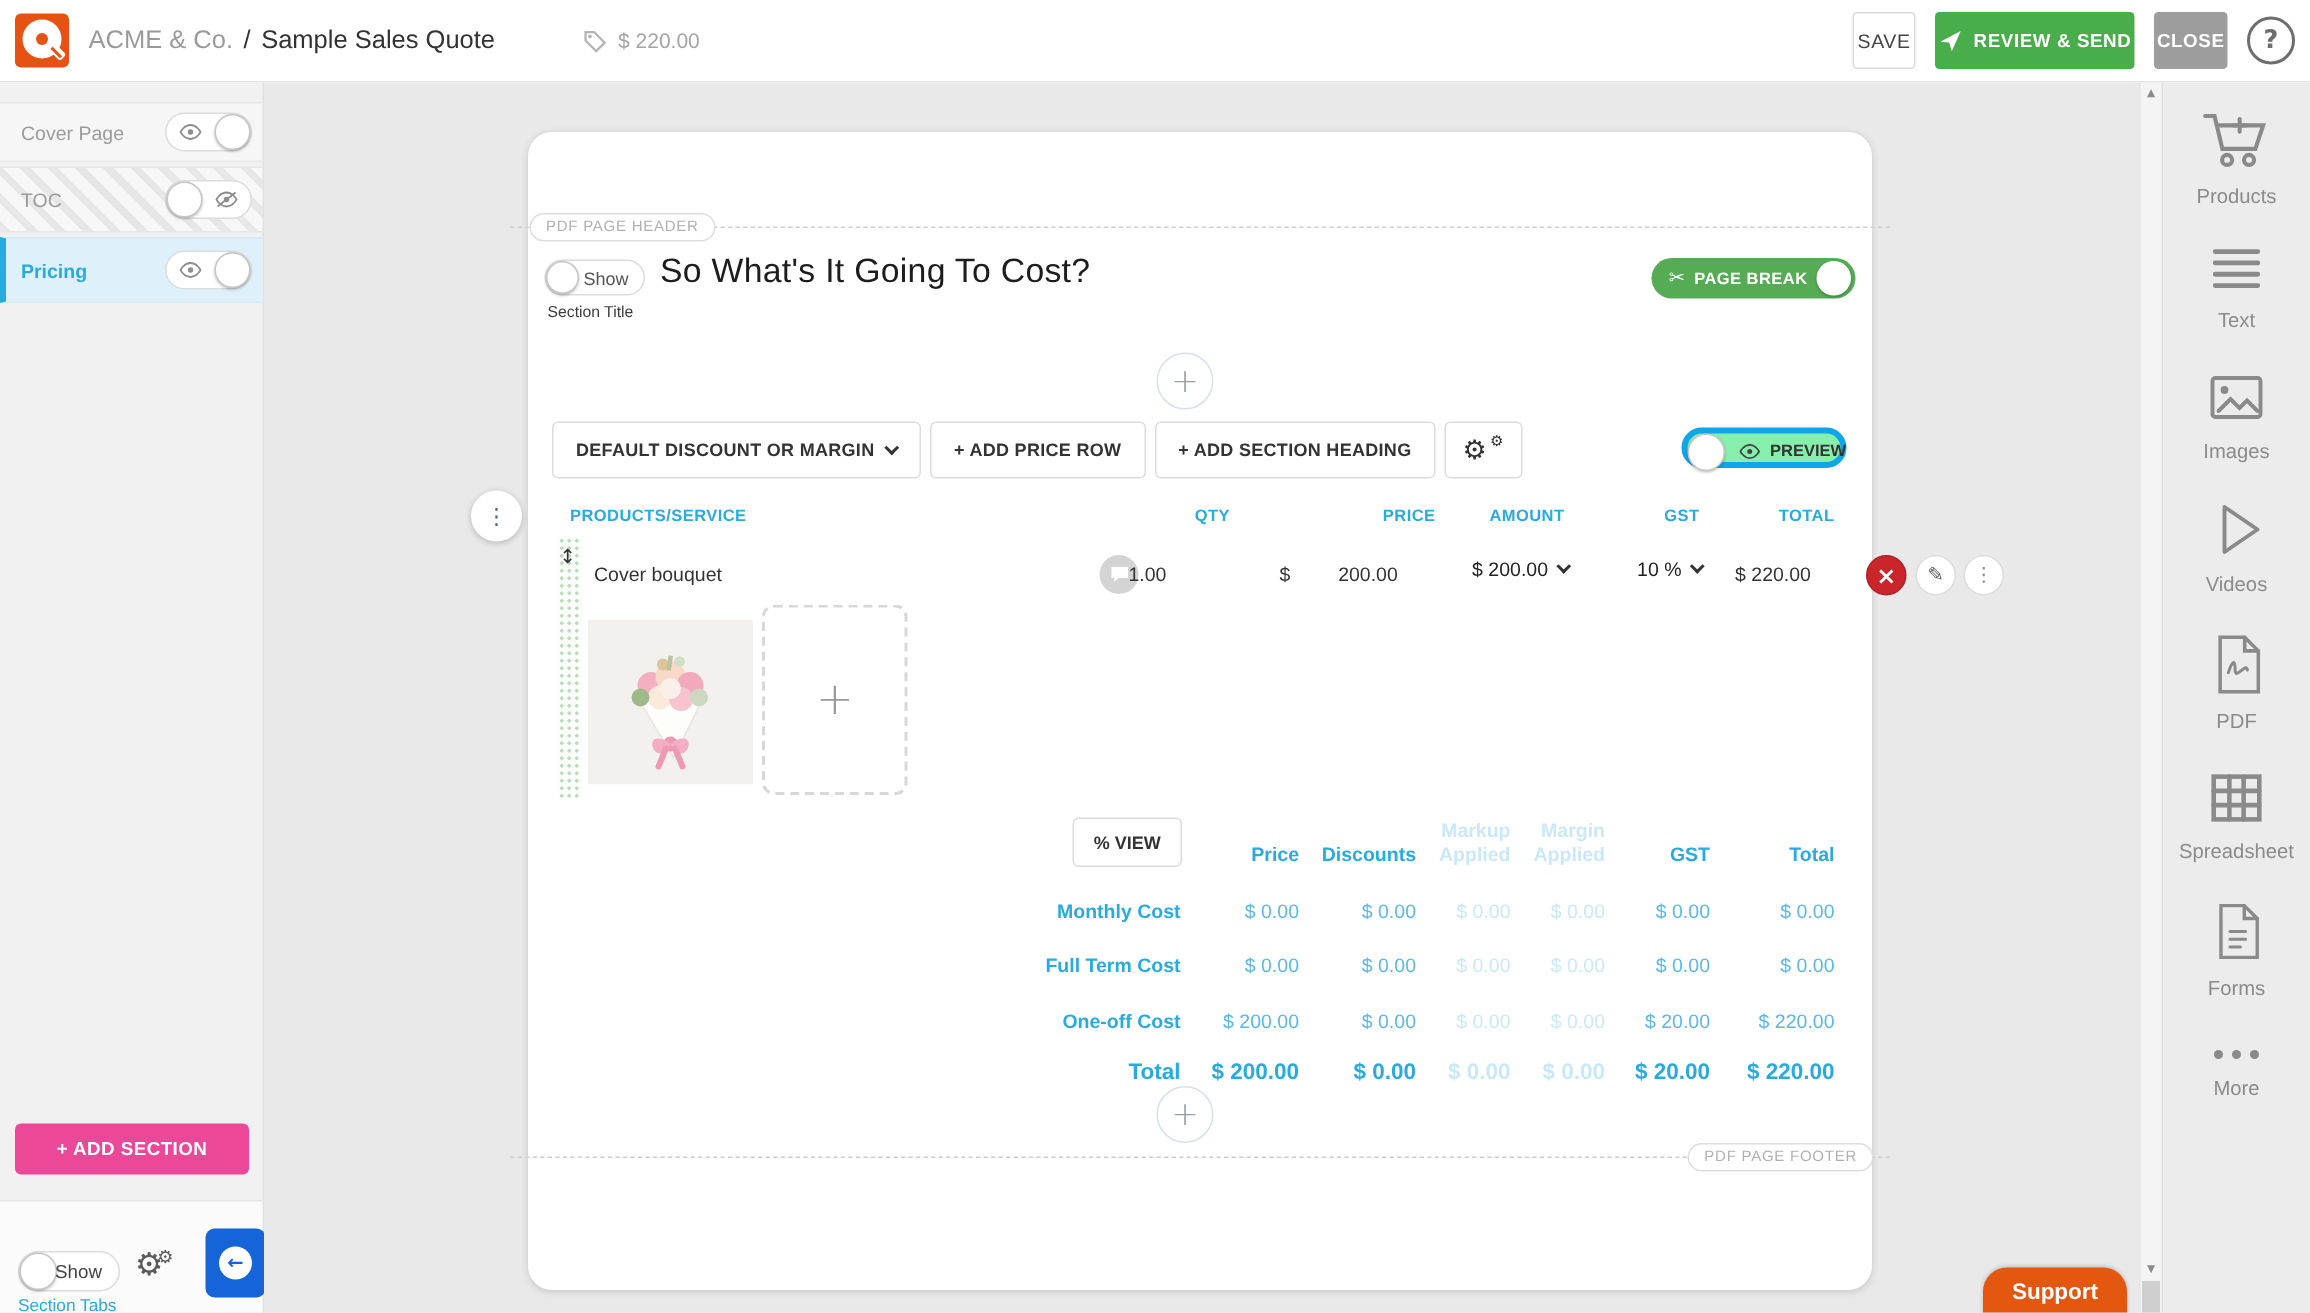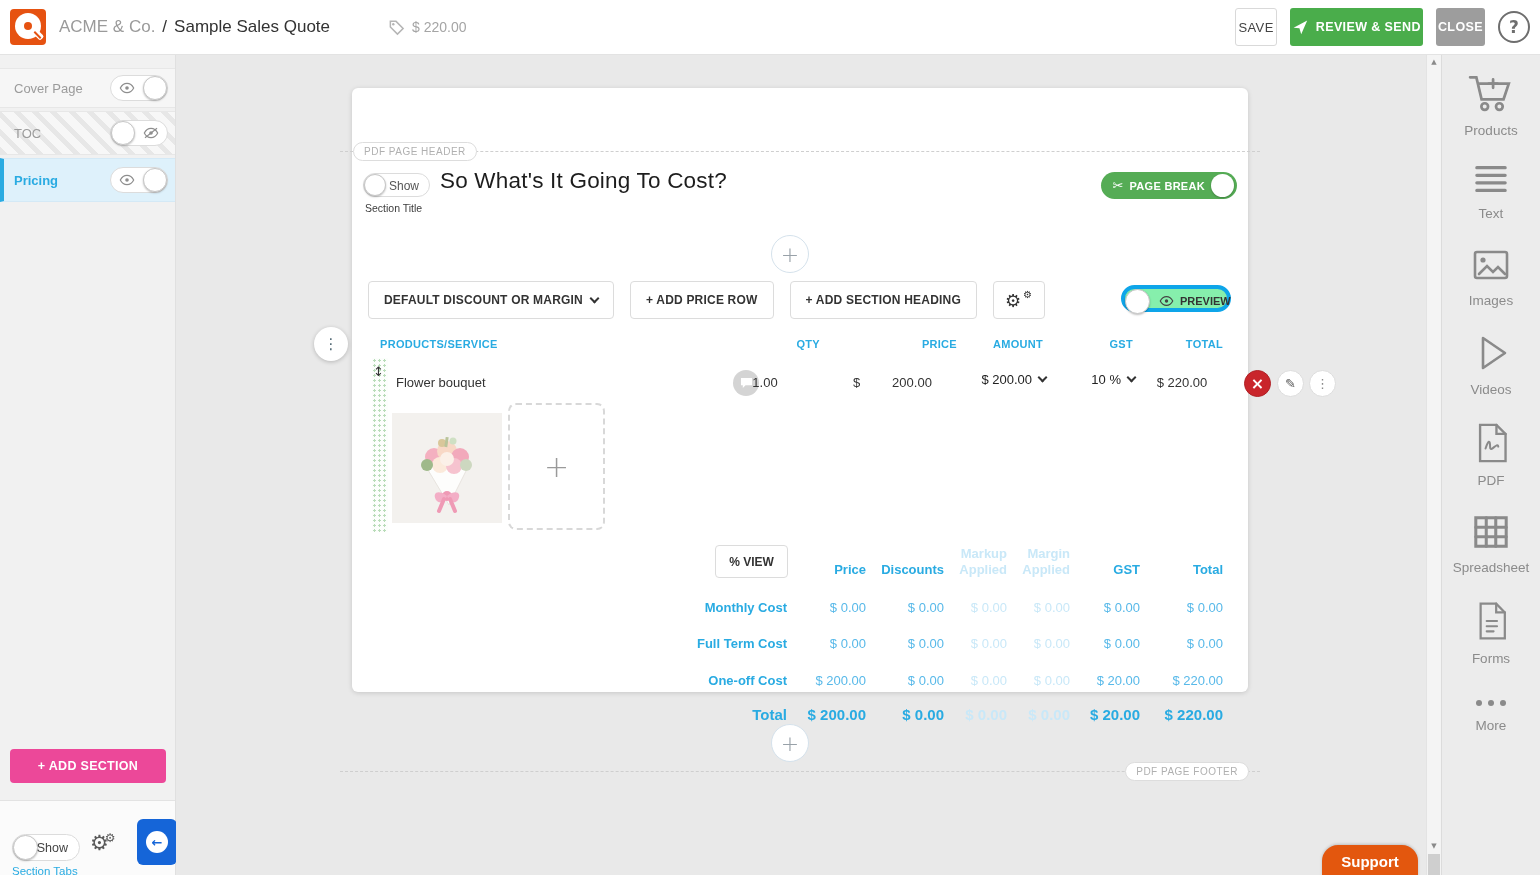--- a/index.html
+++ b/index.html
@@ -48,21 +48,21 @@
   .show-pill .lbl{position:absolute;right:11px;top:6px;font-size:12.5px;color:#444}
   .gears{position:absolute;left:90px;top:30px;color:#5a5a5a;cursor:pointer}
   .gears .g1{font-size:21px}.gears .g2{font-size:12px;position:relative;left:-4px;top:-8px}
   .collapse-btn{position:absolute;left:137px;top:18px;width:40px;height:46px;background:#1565d8;border-radius:6px;
     cursor:pointer;display:flex;align-items:center;justify-content:center}
   .collapse-btn .circ{width:22px;height:22px;background:#fff;border-radius:50%;color:#1565d8;font-weight:bold;
     font-size:13px;display:flex;align-items:center;justify-content:center}
   .section-tabs{position:absolute;left:12px;top:64px;color:#29abe2;font-size:11.5px}
   
   .workspace{flex:1;position:relative;background:#e9e9e9;overflow:hidden}
-  .page{position:absolute;left:176px;top:33px;width:896px;height:604px;background:#fff;border-radius:6px;
+  .page{position:absolute;left:176px;top:33px;width:896px;height:772px;background:#fff;border-radius:16px;
     box-shadow:0 1px 5px rgba(0,0,0,.15)}
   .float-kebab{position:absolute;left:138px;top:272px;width:34px;height:34px;background:#fff;border-radius:50%;
     box-shadow:0 1px 4px rgba(0,0,0,.22);color:#546b76;font-size:15px;display:flex;align-items:center;justify-content:center;cursor:pointer;z-index:5}
   .row-act{position:absolute;top:315px;width:27px;height:27px;border-radius:50%;display:flex;align-items:center;
     justify-content:center;cursor:pointer;z-index:6}
   .ra-del{left:1068px;background:#c9252b;color:#fff;font-size:16px;font-weight:bold;border:1px solid #b02025}
   .ra-style{left:1101px;background:#fff;border:1px solid #ddd;color:#555;font-size:13px}
   .ra-menu{left:1133px;background:#fff;border:1px solid #ddd;color:#8a8a8a;font-size:13px}
   .support{position:absolute;left:1146px;top:790px;width:96px;height:32px;background:#e3570e;border-radius:16px 16px 0 0;
     color:#fff;font-weight:bold;font-size:15px;display:flex;align-items:center;justify-content:center;cursor:pointer;
@@ -76,21 +76,21 @@
   .sec-show .knob{width:22px;height:22px}
   .sec-caption{position:absolute;left:13px;top:114px;font-size:10.5px;color:#3c3c3c}
   .sec-title{position:absolute;left:88px;top:80px;font-size:22.5px;color:#1d1d1d;letter-spacing:.2px}
   .pagebreak{position:absolute;right:11px;top:84px;height:27px;background:#55ac55;border-radius:14px;display:flex;
     align-items:center;gap:6px;padding:0 3px 0 12px;cursor:pointer}
   .pagebreak .sc{color:#fff;font-size:13px}
   .pagebreak .lbl{color:#fff;font-weight:bold;font-size:11px;letter-spacing:.3px}
   .pagebreak .knob{position:static;width:23px;height:23px;border:none}
   .plus-circle{position:absolute;width:38px;height:38px;border:1px solid #d5e2ec;border-radius:50%;background:#fff;
     color:#98a1a8;font-size:22px;font-weight:300;display:flex;align-items:center;justify-content:center;cursor:pointer}
-  .toolbar{position:absolute;left:16px;top:193px;display:flex;gap:16px}
+  .toolbar{position:absolute;left:16px;top:193px;display:flex;gap:6px}
   .tbtn{height:38px;background:#fff;border:1px solid #dcdcdc;border-radius:4px;font-size:12px;font-weight:600;
     color:#333;display:flex;align-items:center;padding:0 15px;gap:8px;cursor:pointer;letter-spacing:.2px}
   .chev{width:7px;height:7px;border-right:2px solid #333;border-bottom:2px solid #333;transform:rotate(45deg);
     display:inline-block;margin-top:-4px}
   .preview{position:absolute;right:17px;top:197px;width:110px;height:27px;background:#86efac;border:4px solid #0ea5e9;
     border-radius:14px;cursor:pointer}
   .preview .knob{width:25px;height:25px}
   .preview .inner{position:absolute;left:34px;top:6px;display:flex;align-items:center;gap:6px;font-size:11px;font-weight:bold;color:#333}
   .th{position:absolute;top:250px;font-size:11px;font-weight:bold;color:#29abe2;letter-spacing:.3px;text-align:right}
   .cell{position:absolute;top:287px;font-size:13px;color:#333;text-align:center;cursor:text}
@@ -273,21 +273,21 @@
 
       <span class="th" style="left:28px;text-align:center">PRODUCTS/SERVICE</span>
       <span class="th" style="right:428px;width:90px">QTY</span>
       <span class="th" style="right:291px;width:90px">PRICE</span>
       <span class="th" style="right:205px;width:90px">AMOUNT</span>
       <span class="th" style="right:115px;width:70px">GST</span>
       <span class="th" style="right:25px;width:80px">TOTAL</span>
 
       <div class="dragstrip"></div>
       <span class="draggrip glyph">↕</span>
-      <span class="cell" style="left:44px;text-align:left;width:250px">Flower bouquet</span>
+      <span class="cell" style="left:44px;text-align:left;width:250px">Cover bouquet</span>
       <span class="comment">
         <svg width="13" height="12" viewBox="0 0 14 13">
           <path d="M1 1h12v8H6l-3 3V9H1z" fill="#fff"></path>
         </svg>
       </span>
       <span class="cell" style="right:448px;width:70px">1.00</span>
       <span class="cell" style="left:501px;text-align:left;width:16px">$</span>
       <span class="cell" style="right:291px;width:90px">200.00</span>
       <span class="sel" style="right:202px;width:110px">
         <span>$ 200.00</span>

